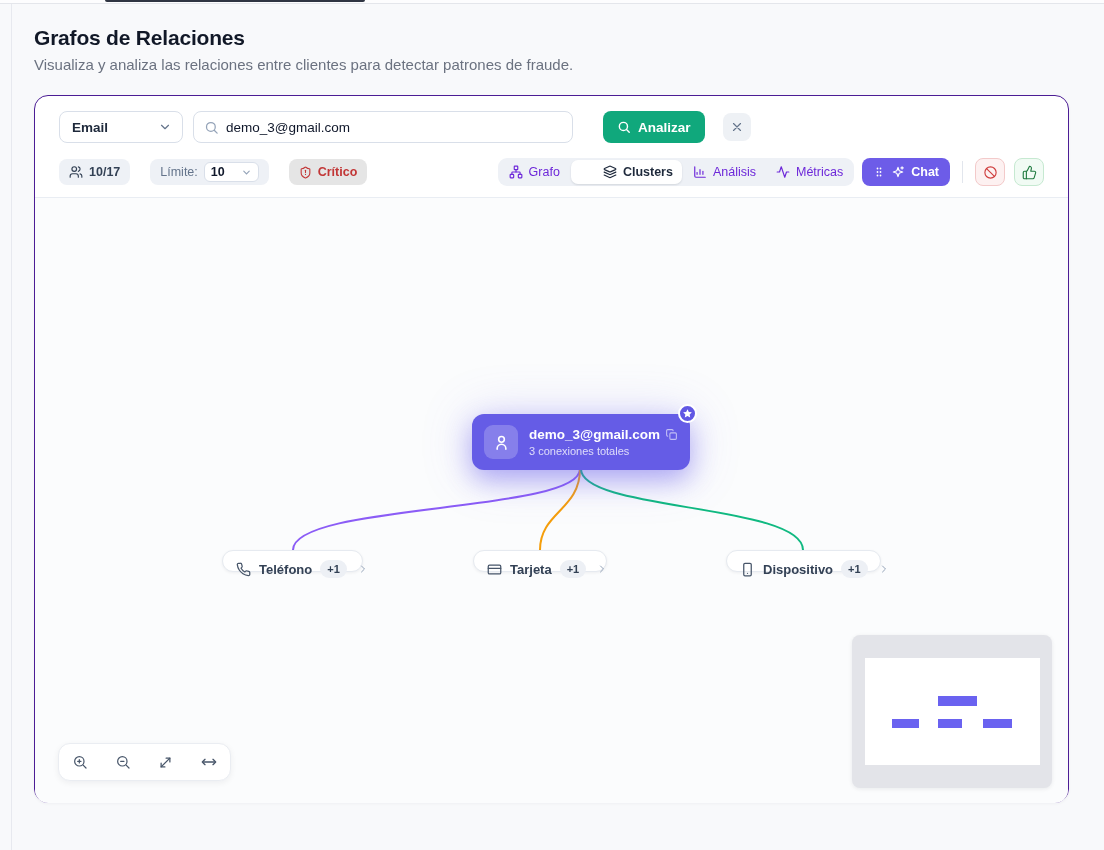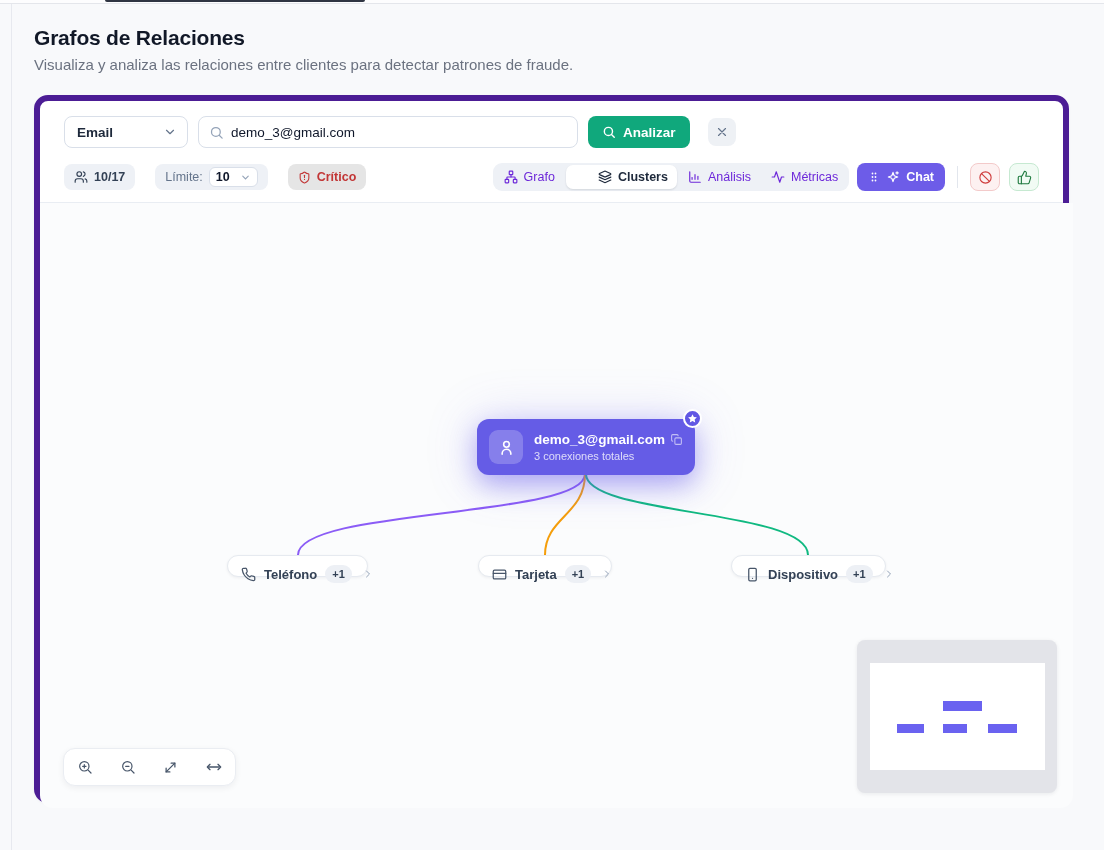--- a/index.html
+++ b/index.html
@@ -18,21 +18,21 @@
   .left-edge { position:absolute; top:4px; left:11px; width:1px; height:846px; background:#e7e9ef; }
 
   
   .page-header { position:absolute; left:34px; top:26px; }
   .page-title { font-size:21px; font-weight:700; color:#111827; letter-spacing:-0.2px; }
   .page-subtitle { margin-top:6px; font-size:15px; color:#6b7280; }
 
   
   .main-card {
     position:absolute; left:34px; top:95px; width:1035px; height:708px;
-    background:#ffffff; border:6px solid #4c1d95; border-radius:14px;
+    background:#ffffff; border:1px solid #4c1d95; border-radius:14px;
     box-shadow:0 1px 3px rgba(16,24,40,.04);
   }
 
   
   .search-row { position:absolute; left:24px; right:24px; top:15px; height:32px; display:flex; align-items:center; gap:10px; }
   .select-box {
     width:124px; height:32px; background:#fff; border:1px solid #d9dfe9; border-radius:8px;
     display:flex; align-items:center; justify-content:space-between; padding:0 10px 0 12px;
     font-size:13.5px; font-weight:600; color:#1e293b; cursor:pointer;
   }
@@ -42,38 +42,38 @@
     display:flex; align-items:center; padding:0 10px; gap:7px;
   }
   .search-field .s-icon { color:#94a3b8; flex:0 0 auto; }
   .search-field input {
     border:none; outline:none; flex:1; font-family:"Liberation Sans", sans-serif;
     font-size:13.5px; color:#0f172a; background:transparent;
   }
   .analyze-btn {
     height:32px; padding:0 14px; border:none; border-radius:8px; background:#10a87c; color:#fff;
     font-family:"Liberation Sans", sans-serif; font-size:13.5px; font-weight:700;
-    display:flex; align-items:center; gap:7px; cursor:pointer;
+    display:flex; align-items:center; gap:7px; cursor:pointer;margin-left:20px;
   }
   .clear-btn {
     width:28px; height:28px; margin-left:8px; border:none; border-radius:8px; background:#eef1f5;
     color:#64748b; display:flex; align-items:center; justify-content:center; cursor:pointer;
   }
 
   
   .filter-row { position:absolute; left:24px; right:24px; top:62px; height:28px; display:flex; align-items:center; justify-content:space-between; }
   .fr-left, .fr-right { display:flex; align-items:center; }
   .pill {
     height:26px; border-radius:8px; background:#eef1f6; display:flex; align-items:center;
     padding:0 10px; gap:6px; font-size:12.5px; color:#334155; font-weight:600;
   }
   .pill + .pill { margin-left:20px; }
   .limit-select {
     height:20px; background:#fff; border:1px solid #d9dfe9; border-radius:6px;
-    display:flex; align-items:center; gap:10px; padding:0 6px; font-size:12.5px; font-weight:700; color:#0f172a; cursor:pointer;
+    display:flex; align-items:center; gap:16px; padding:0 6px; font-size:12.5px; font-weight:700; color:#0f172a; cursor:pointer;
   }
   .limit-label { color:#64748b; font-weight:400; }
   .critic-pill { margin-left:20px; background:#e5e5e5; color:#c23636;justify-content:space-between; }
   .critic-pill .c-icon { color:#c23636; }
 
   .tab-group {
     height:28px; background:#eef1f6; border-radius:9px; display:flex; align-items:center; padding:2px; gap:2px;
   }
   .tab {
     height:24px; display:flex; align-items:center; gap:6px; padding:0 9px; border-radius:7px;

